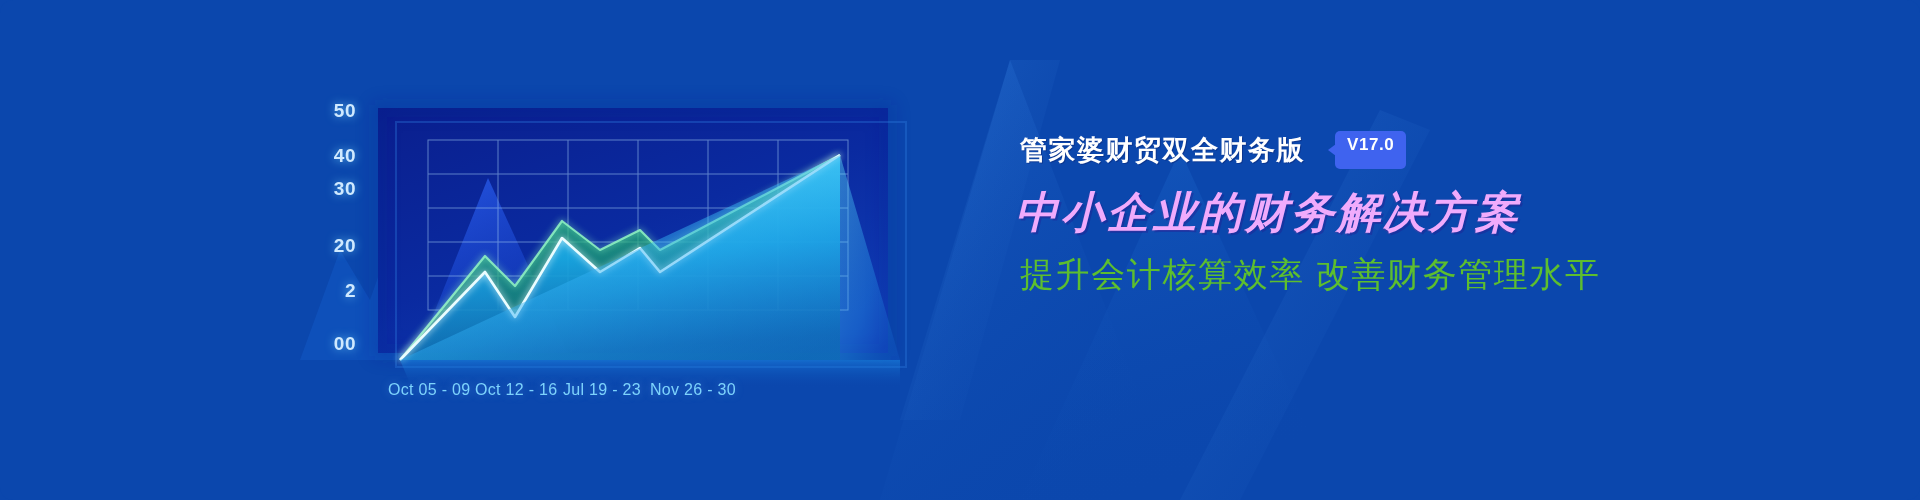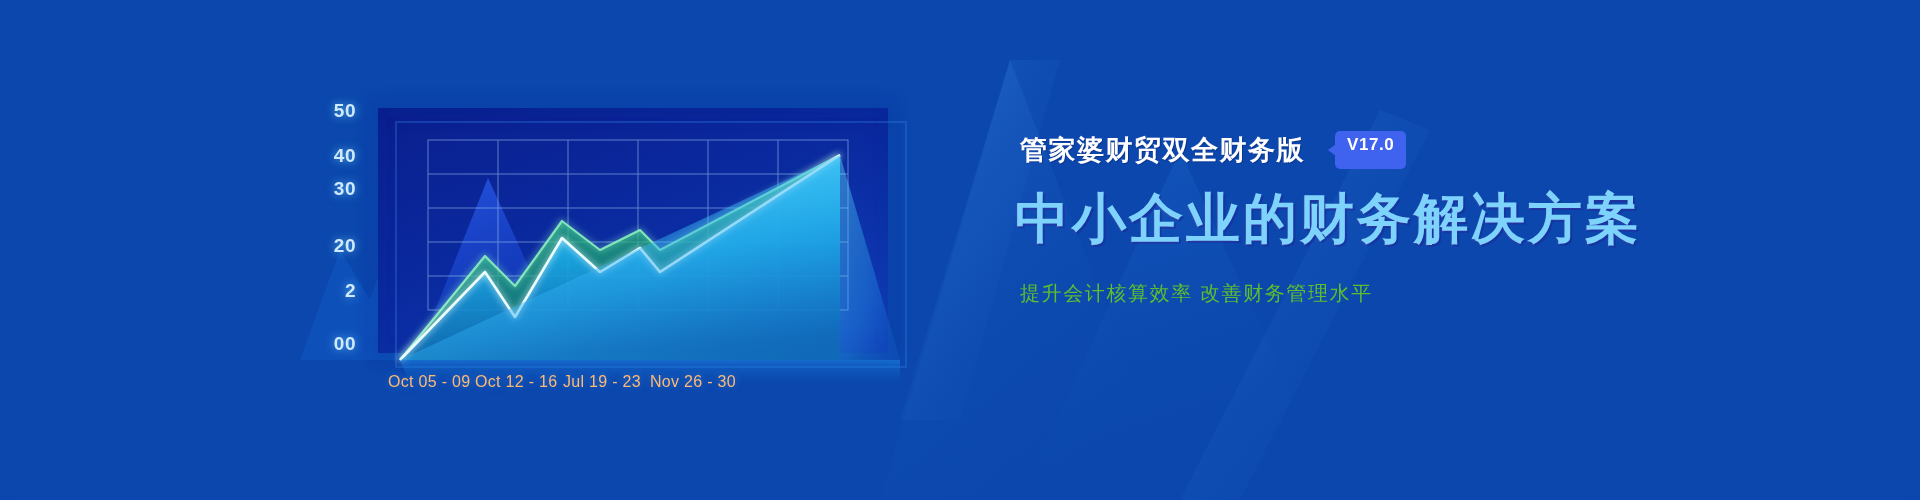--- a/index.html
+++ b/index.html
@@ -52,23 +52,23 @@
   }
   .x-axis {
     position: absolute;
     left: 78px;
     top: 305px;
     width: 620px;
     height: 26px;
   }
   .x-tick {
     position: absolute;
-    top: 8px;
+    top: 16px;
     font-size: 16px;
-    color: #fdba74;
+    color: #7dd3fc;
     letter-spacing: .3px;
     white-space: nowrap;
     text-shadow: 0 0 8px rgba(110,180,255,.45);
   }
   
   #text-block {
     position: absolute;
     left: 1015px;
     top: 130px;
     width: 820px;
@@ -104,33 +104,34 @@
     position: absolute;
     left: -7px;
     top: 50%;
     transform: translateY(-50%);
     border-top: 6px solid transparent;
     border-bottom: 6px solid transparent;
     border-right: 8px solid #3f63ef;
   }
   #headline {
     margin-top: 18px;
-    font-size: 54px;
-    font-weight: bold;
-    color: #7dd3fc;
+    font-size: 43px;
+    font-weight: bold;
+    color: #f0abfc;
     letter-spacing: 3px;
     line-height: 1.12;
     white-space: nowrap;
     text-shadow: 2px 2px 0 rgba(40,20,140,.35),
                  -1px 1px 0 rgba(190,60,160,.18);
+    font-style: italic;
   }
   #subhead {
-    margin-top: 32px;
+    margin-top: 16px;
     margin-left: 5px;
-    font-size: 20px;
+    font-size: 34px;
     color: #5dbe2e;
     letter-spacing: 1.6px;
     white-space: nowrap;
   }
 </style>
 </head>
 <body>
 
 <div id="banner">
 

